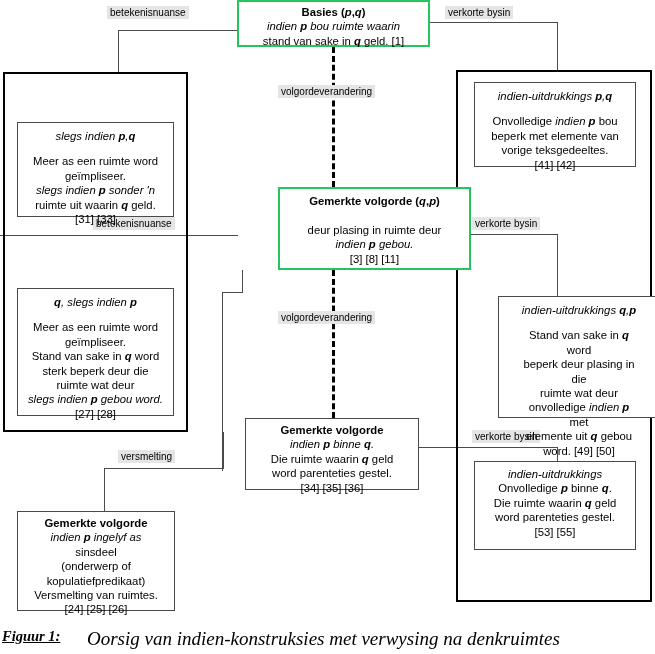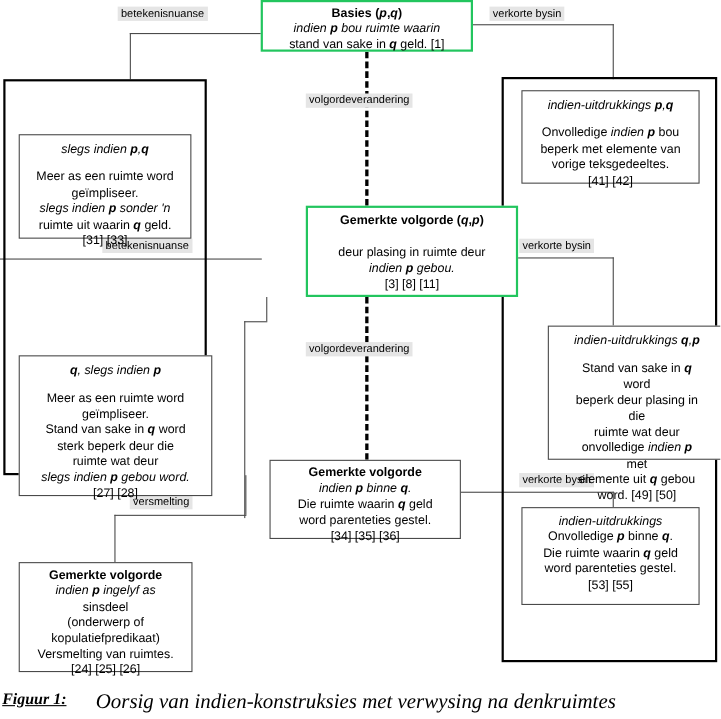--- a/index.html
+++ b/index.html
@@ -110,21 +110,21 @@
       <span class="it">slegs indien <b><i>p</i></b>,<b><i>q</i></b></span>
       <span class="gap"></span>
       <span>Meer as een ruimte word</span><br>
       <span>geïmpliseer.</span><br>
       <span class="it">slegs indien <b><i>p</i></b> sonder 'n</span><br>
       <span>ruimte uit waarin <b><i>q</i></b> geld.</span><br>
       <span>[31] [33]</span>
     </div>
   </div>
 
-  <div class="box inner-box" style="left:17px;top:288px;width:176px;height:128px;padding:6px 5px;margin-top:35px;">
+  <div class="box inner-box" style="left:17px;top:288px;width:157px;height:128px;padding:6px 5px;">
     <div class="bx-txt">
       <span class="it"><b><i>q</i></b>, slegs indien <b><i>p</i></b></span>
       <span class="gap"></span>
       <span>Meer as een ruimte word</span><br>
       <span>geïmpliseer.</span><br>
       <span>Stand van sake in <b><i>q</i></b> word</span><br>
       <span>sterk beperk deur die</span><br>
       <span>ruimte wat deur</span><br>
       <span class="it">slegs indien <b><i>p</i></b> gebou word.</span><br>
       <span>[27] [28]</span>

